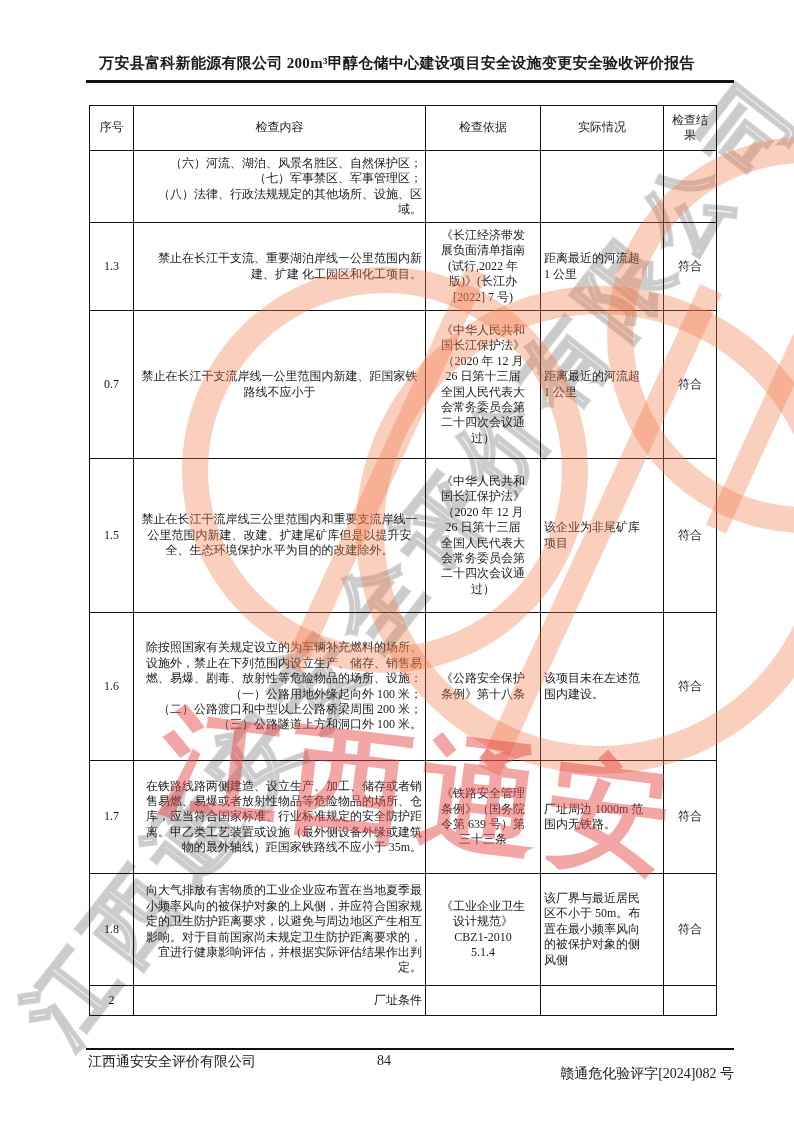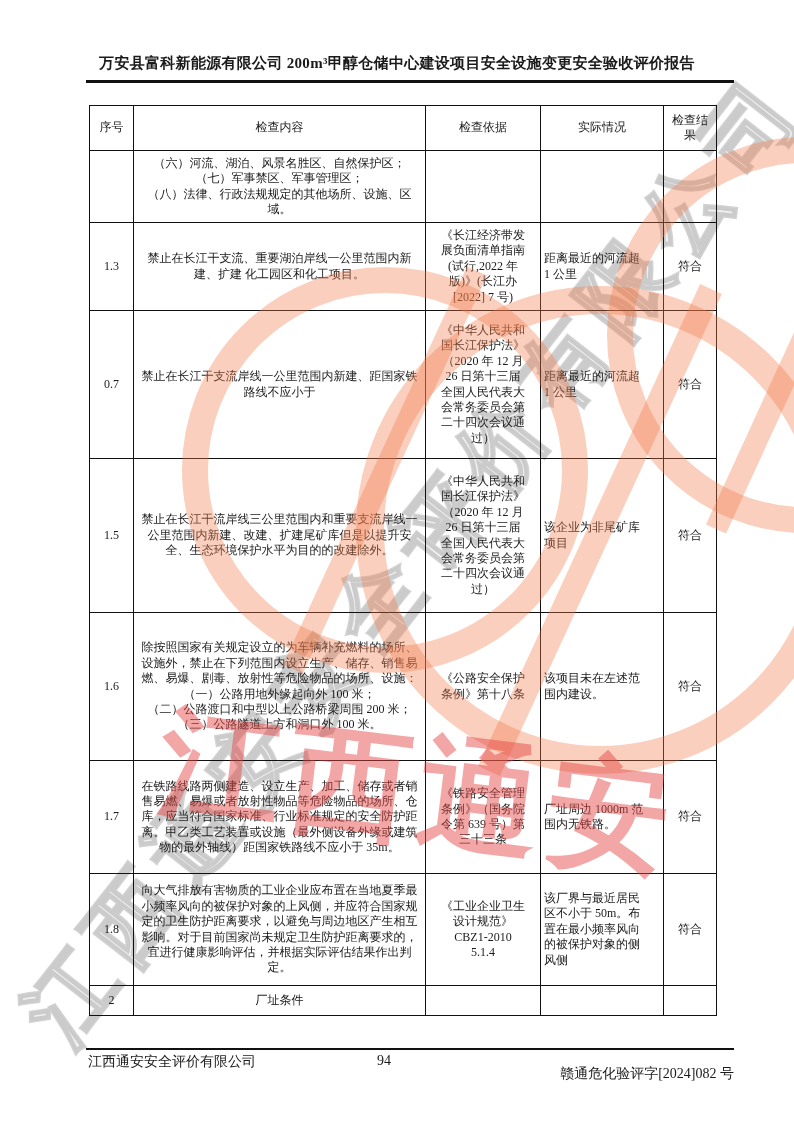--- a/index.html
+++ b/index.html
@@ -35,21 +35,21 @@
     border-collapse:collapse; table-layout:fixed;
     font-size:12px; line-height:1.28; z-index:3;
     background:transparent;
   }
   .checklist th, .checklist td {
     border:1.6px solid #111; padding:1px 3px;
     vertical-align:middle; overflow:hidden;
   }
   .checklist th { font-weight:400; text-align:center; }
   .c-no     { text-align:center; }
-  .c-content{ text-align:center; white-space:pre-wrap; padding:2px 7px; }
+  .c-content{ text-align:right; white-space:pre-wrap; padding:2px 7px; }
   .c-content.center { text-align:center; }
   .c-basis  { text-align:center; white-space:pre-wrap; padding:1px 2px; }
   .c-actual { text-align:left; white-space:pre-wrap; padding:1px 3px; }
   .c-result { text-align:center; }
   
   .wm { position:absolute; pointer-events:none; line-height:1; }
   .wm-grey {
     left:10px; top:1005px; transform:rotate(-52deg); transform-origin:0 0;
     font-size:88px; letter-spacing:12px; font-weight:700; white-space:nowrap;
     color:rgba(160,160,160,0.14); -webkit-text-stroke:2.5px rgba(150,150,150,0.42);
@@ -202,17 +202,17 @@
           <td class="c-basis"></td>
           <td class="c-actual"></td>
           <td class="c-result"></td>
         </tr>
       </tbody>
   </table>
 
   <div class="footer-rule"></div>
   <div class="footer">
     <span class="f-left">江西通安安全评价有限公司</span>
-    <span class="f-center">94</span>
+    <span class="f-center">84</span>
     <span class="f-right">赣通危化验评字[2024]082 号</span>
   </div>
 
 </div>
 
 </body></html>

